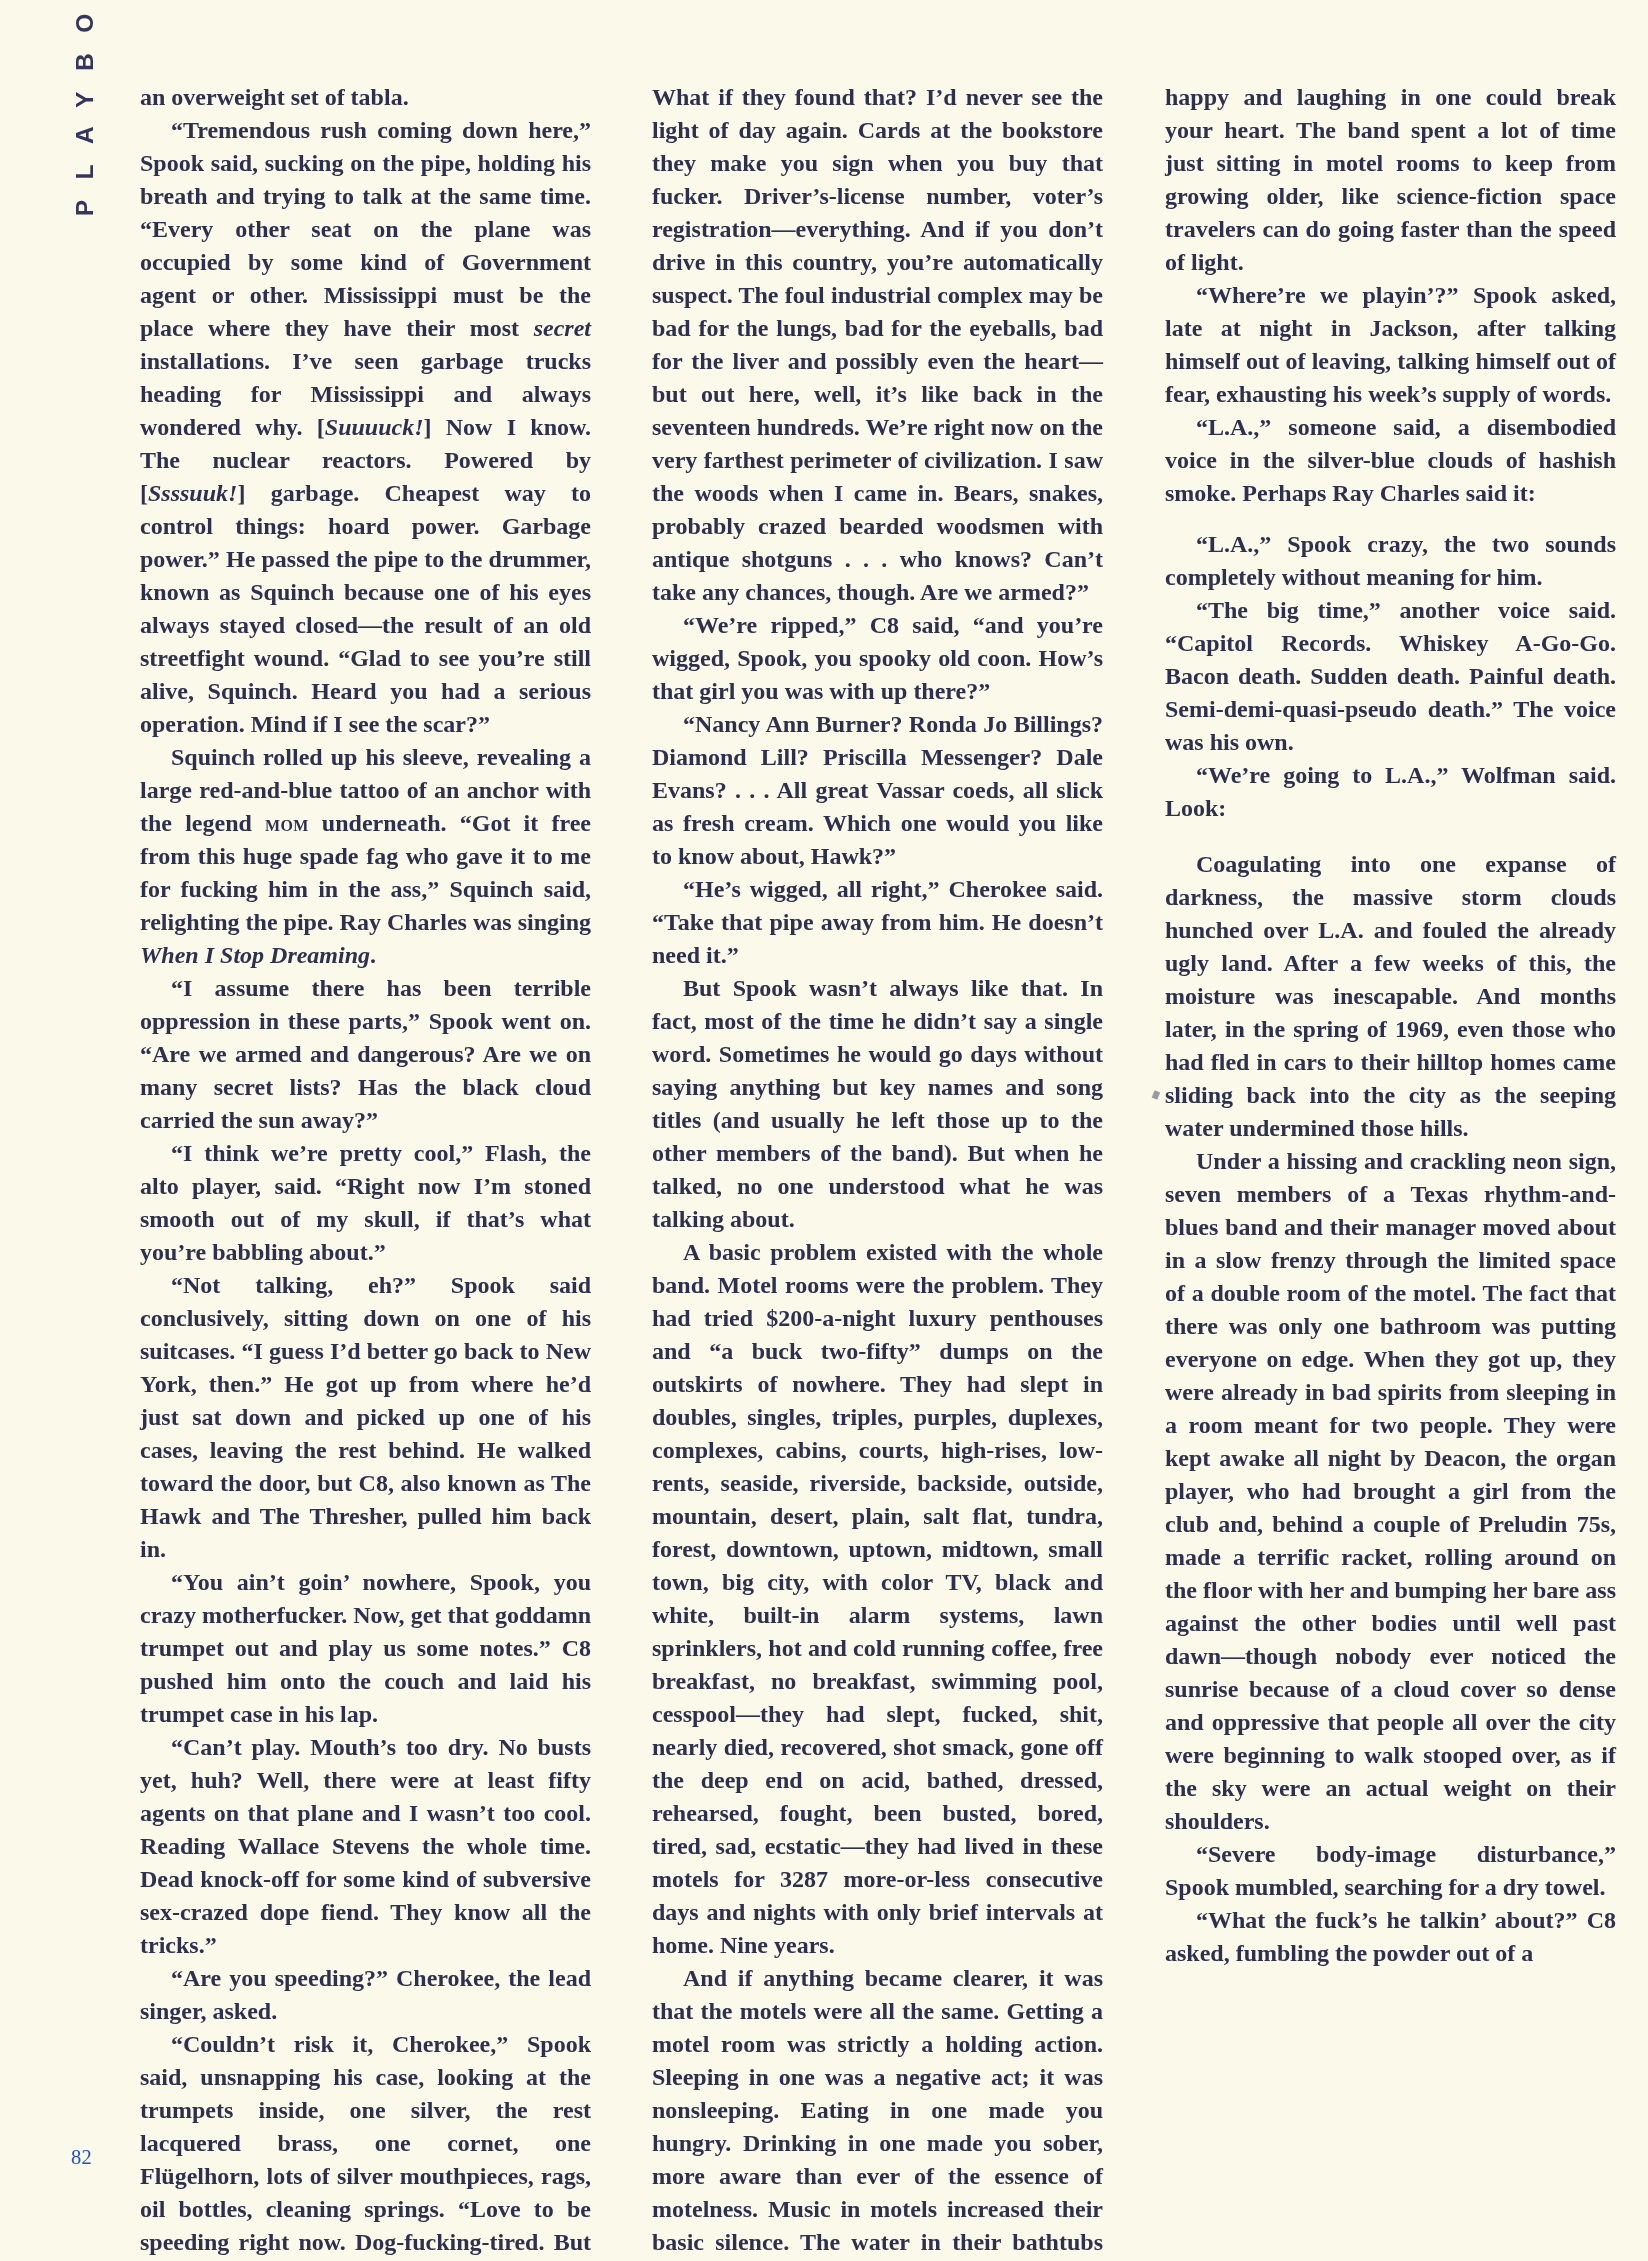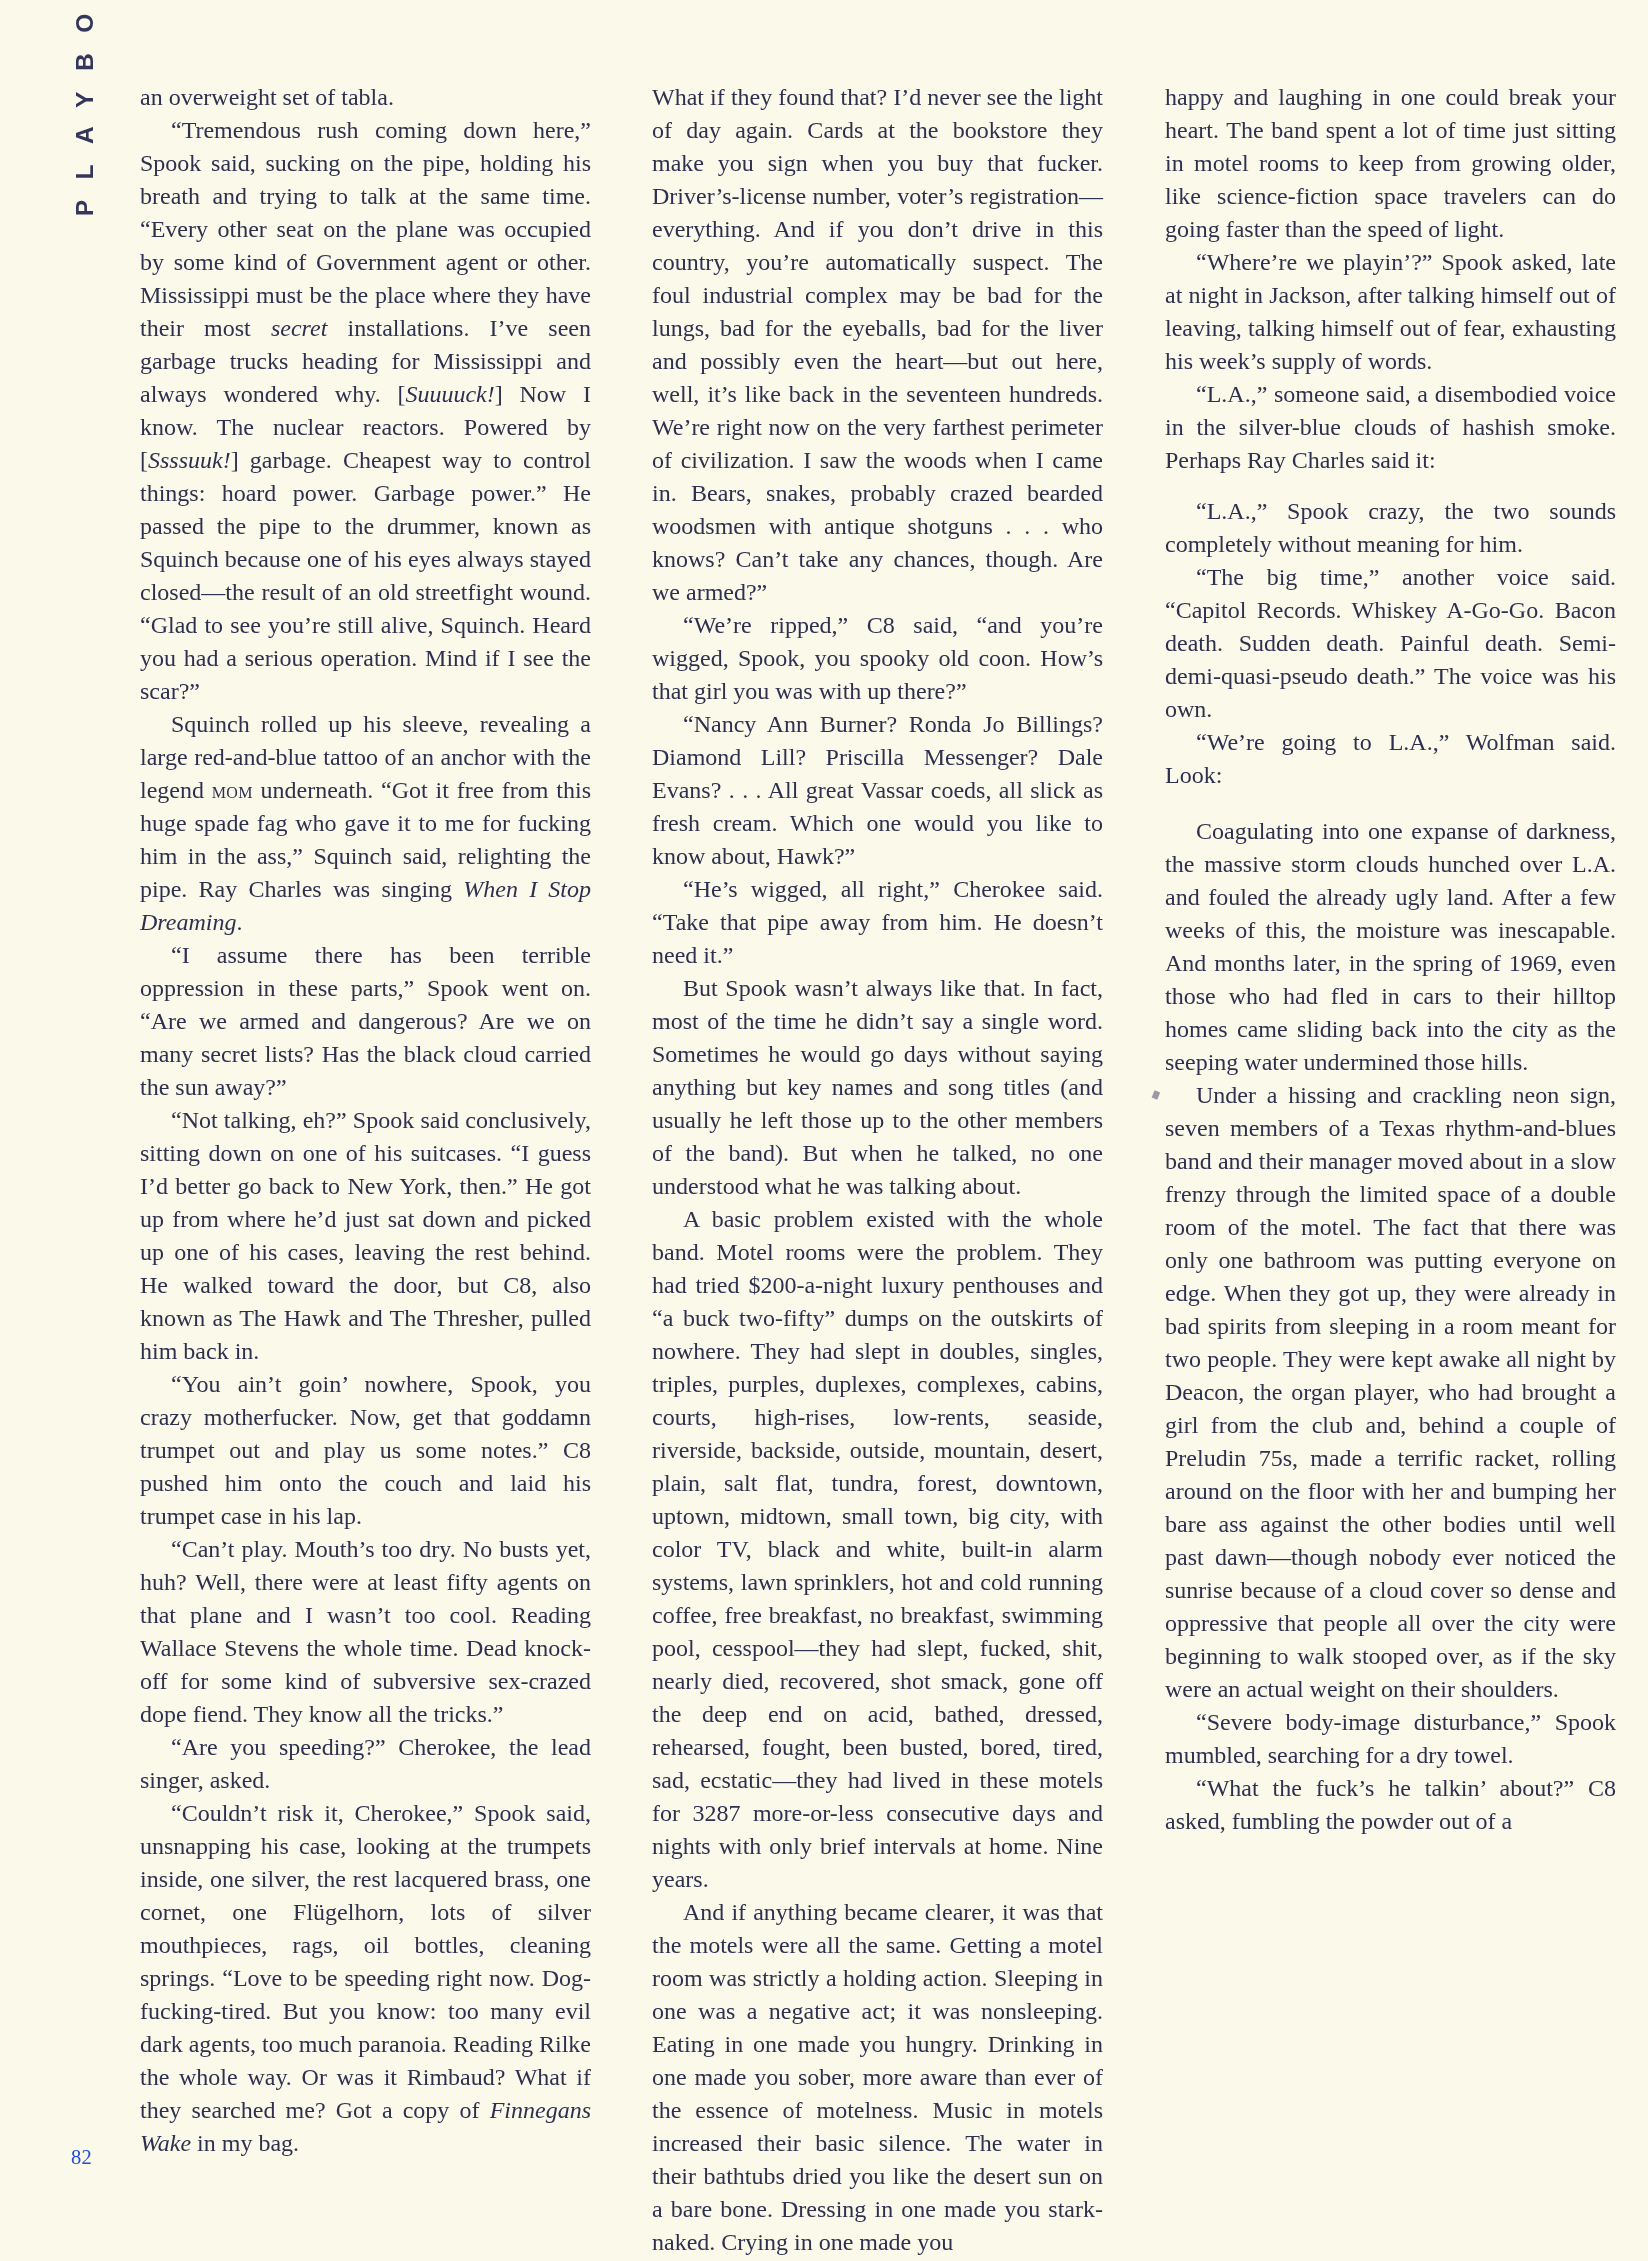--- a/index.html
+++ b/index.html
@@ -76,20 +76,21 @@
     color: #2e3050;
   }
   .col-1 { left: 140px; width: 451px; }
   .col-2 { left: 652px; width: 451px; }
   .col-3 { left: 1165px; width: 451px; }
 
   .col p {
     margin: 0;
     text-indent: 31px;
     text-align: justify;
+    font-weight: bold;
   }
   .col p.noindent { text-indent: 0; }
 
   .col p i, .col p em { font-style: italic; }
 
   .smallcaps {
     font-variant: small-caps;
     font-size: 0.94em;
     letter-spacing: 0.3px;
   }
@@ -153,20 +154,21 @@
 
   <div class="stray-mark"></div>
 
   <div class="columns">
 
     <div class="col col-1">
       <p class="noindent">an overweight set of tabla.</p>
       <p>“Tremendous rush coming down here,” Spook said, sucking on the pipe, holding his breath and trying to talk at the same time. “Every other seat on the plane was occupied by some kind of Government agent or other. Mississippi must be the place where they have their most <em>secret</em> installations. I’ve seen garbage trucks heading for Mississippi and always wondered why. [<em>Suuuuck!</em>] Now I know. The nuclear reactors. Powered by [<em>Ssssuuk!</em>] garbage. Cheapest way to control things: hoard power. Garbage power.” He passed the pipe to the drummer, known as Squinch because one of his eyes always stayed closed—the result of an old streetfight wound. “Glad to see you’re still alive, Squinch. Heard you had a serious operation. Mind if I see the scar?”</p>
       <p>Squinch rolled up his sleeve, revealing a large red-and-blue tattoo of an anchor with the legend <span class="smallcaps">mom</span> underneath. “Got it free from this huge spade fag who gave it to me for fucking him in the ass,” Squinch said, relighting the pipe. Ray Charles was singing <em>When I Stop Dreaming</em>.</p>
       <p>“I assume there has been terrible oppression in these parts,” Spook went on. “Are we armed and dangerous? Are we on many secret lists? Has the black cloud carried the sun away?”</p>
+      <p>“I think we’re pretty cool,” Flash, the alto player, said. “Right now I’m stoned smooth out of my skull, if that’s what you’re babbling about.”</p>
       <p>“Not talking, eh?” Spook said conclusively, sitting down on one of his suitcases. “I guess I’d better go back to New York, then.” He got up from where he’d just sat down and picked up one of his cases, leaving the rest behind. He walked toward the door, but C8, also known as The Hawk and The Thresher, pulled him back in.</p>
       <p>“You ain’t goin’ nowhere, Spook, you crazy motherfucker. Now, get that goddamn trumpet out and play us some notes.” C8 pushed him onto the couch and laid his trumpet case in his lap.</p>
       <p>“Can’t play. Mouth’s too dry. No busts yet, huh? Well, there were at least fifty agents on that plane and I wasn’t too cool. Reading Wallace Stevens the whole time. Dead knock-off for some kind of subversive sex-crazed dope fiend. They know all the tricks.”</p>
       <p>“Are you speeding?” Cherokee, the lead singer, asked.</p>
       <p>“Couldn’t risk it, Cherokee,” Spook said, unsnapping his case, looking at the trumpets inside, one silver, the rest lacquered brass, one cornet, one Flügelhorn, lots of silver mouthpieces, rags, oil bottles, cleaning springs. “Love to be speeding right now. Dog-fucking-tired. But you know: too many evil dark agents, too much paranoia. Reading Rilke the whole way. Or was it Rimbaud? What if they searched me? Got a copy of <em>Finnegans Wake</em> in my bag.</p>
     </div>
 
     <div class="col col-2">
       <p class="noindent">What if they found that? I’d never see the light of day again. Cards at the bookstore they make you sign when you buy that fucker. Driver’s-license number, voter’s registration—everything. And if you don’t drive in this country, you’re automatically suspect. The foul industrial complex may be bad for the lungs, bad for the eyeballs, bad for the liver and possibly even the heart—but out here, well, it’s like back in the seventeen hundreds. We’re right now on the very farthest perimeter of civilization. I saw the woods when I came in. Bears, snakes, probably crazed bearded woodsmen with antique shotguns . . . who knows? Can’t take any chances, though. Are we armed?”</p>
       <p>“We’re ripped,” C8 said, “and you’re wigged, Spook, you spooky old coon. How’s that girl you was with up there?”</p>

